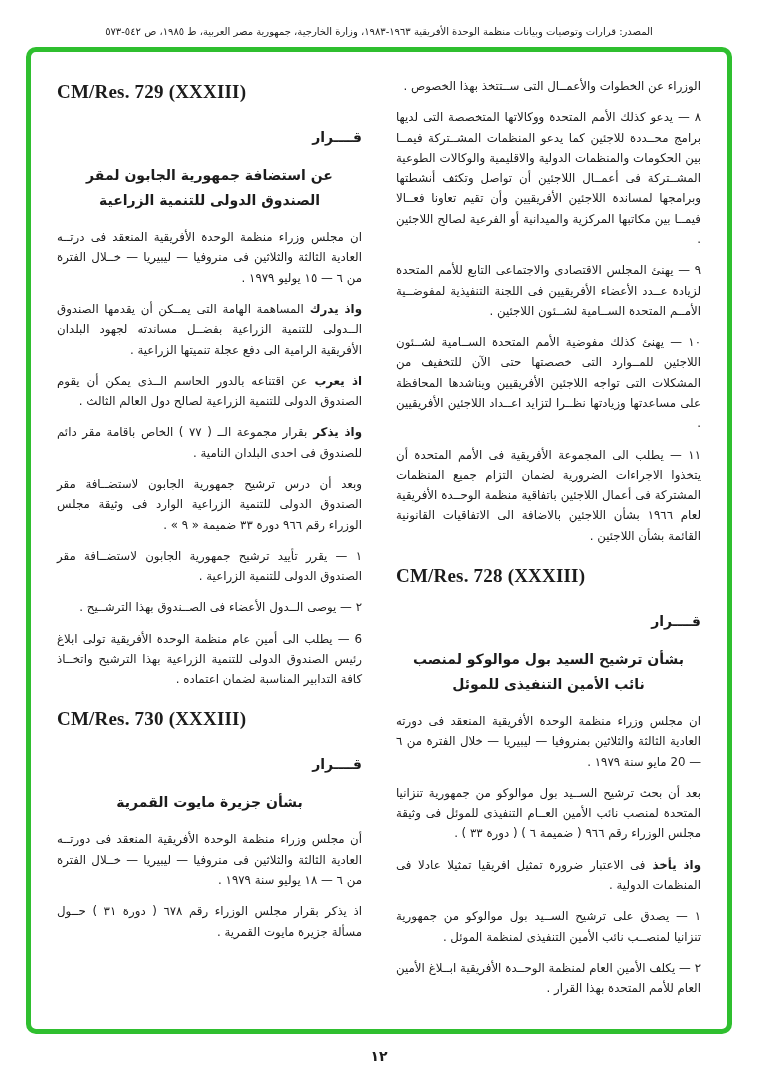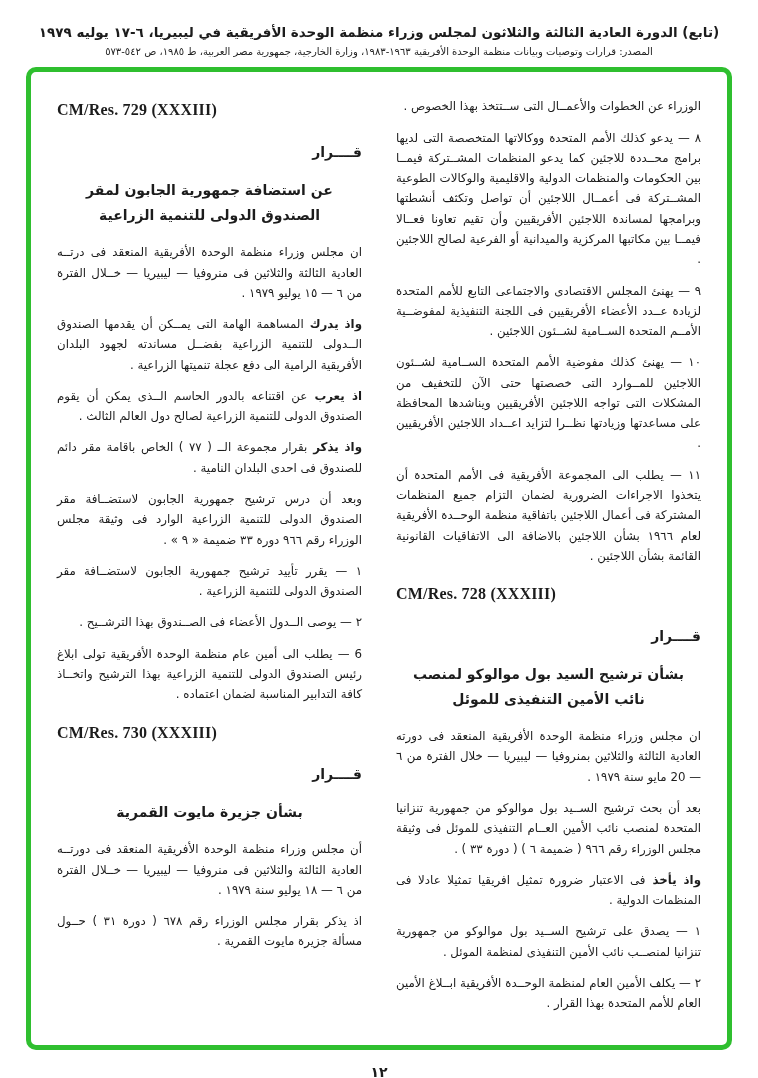--- a/index.html
+++ b/index.html
@@ -52,21 +52,21 @@
   .paragraph {
     text-align: justify;
     text-justify: inter-word;
   }
   .paragraph .lead { font-weight: bold; }
   .ref {
     direction: ltr;
     text-align: left;
     font-family: "Liberation Serif", "DejaVu Serif", serif;
     font-weight: bold;
-    font-size: 16px;
+    font-size: 19px;
     margin: 14px 0 16px 0;
     letter-spacing: 0.2px;
   }
   .col .ref:first-child { margin-top: 0; }
   .title {
     font-weight: bold;
     font-size: 14px;
     margin: 6px 0 14px 0;
   }
   .subtitle {
@@ -83,21 +83,20 @@
     margin-top: 14px;
     padding-bottom: 6px;
   }
 </style>
 </head>
 <body>
 
 <div class="page">
 
   <header class="page-header">
-    <div class="header-title">(تابع) الدورة العادية الثالثة والثلاثون لمجلس وزراء منظمة الوحدة الأفريقية في ليبيريا، ٦-١٧ يوليه ١٩٧٩</div>
     <div class="header-source">المصدر: قرارات وتوصيات وبيانات منظمة الوحدة الأفريقية ١٩٦٣-١٩٨٣، وزارة الخارجية، جمهورية مصر العربية، ط ١٩٨٥، ص ٥٤٢-٥٧٣</div>
   </header>
 
   <div class="green-frame" style="border-color: rgb(47, 191, 47);">
     <div class="col col-right" id="col-right">
         <div class="block paragraph">الوزراء عن الخطوات والأعمــال التى ســتتخذ بهذا الخصوص .</div>
         <div class="block paragraph">٨ — يدعو كذلك الأمم المتحدة ووكالاتها المتخصصة التى لديها برامج محــددة للاجئين كما يدعو المنظمات المشــتركة فيمــا بين الحكومات والمنظمات الدولية والاقليمية والوكالات الطوعية المشــتركة فى أعمــال اللاجئين أن تواصل وتكثف أنشطتها وبرامجها لمساندة اللاجئين الأفريقيين وأن تقيم تعاونا فعــالا فيمــا بين مكاتبها المركزية والميدانية أو الفرعية لصالح اللاجئين .</div>
         <div class="block paragraph">٩ — يهنئ المجلس الاقتصادى والاجتماعى التابع للأمم المتحدة لزيادة عــدد الأعضاء الأفريقيين فى اللجنة التنفيذية لمفوضــية الأمــم المتحدة الســامية لشــئون اللاجئين .</div>
         <div class="block paragraph">١٠ — يهنئ كذلك مفوضية الأمم المتحدة الســامية لشــئون اللاجئين للمــوارد التى خصصتها حتى الآن للتخفيف من المشكلات التى تواجه اللاجئين الأفريقيين ويناشدها المحافظة على مساعدتها وزيادتها نظــرا لتزايد اعــداد اللاجئين الأفريقيين .</div>
         <div class="block paragraph">١١ — يطلب الى المجموعة الأفريقية فى الأمم المتحدة أن يتخذوا الاجراءات الضرورية لضمان التزام جميع المنظمات المشتركة فى أعمال اللاجئين باتفاقية منظمة الوحــدة الأفريقية لعام ١٩٦٦ بشأن اللاجئين بالاضافة الى الاتفاقيات القانونية القائمة بشأن اللاجئين .</div>

